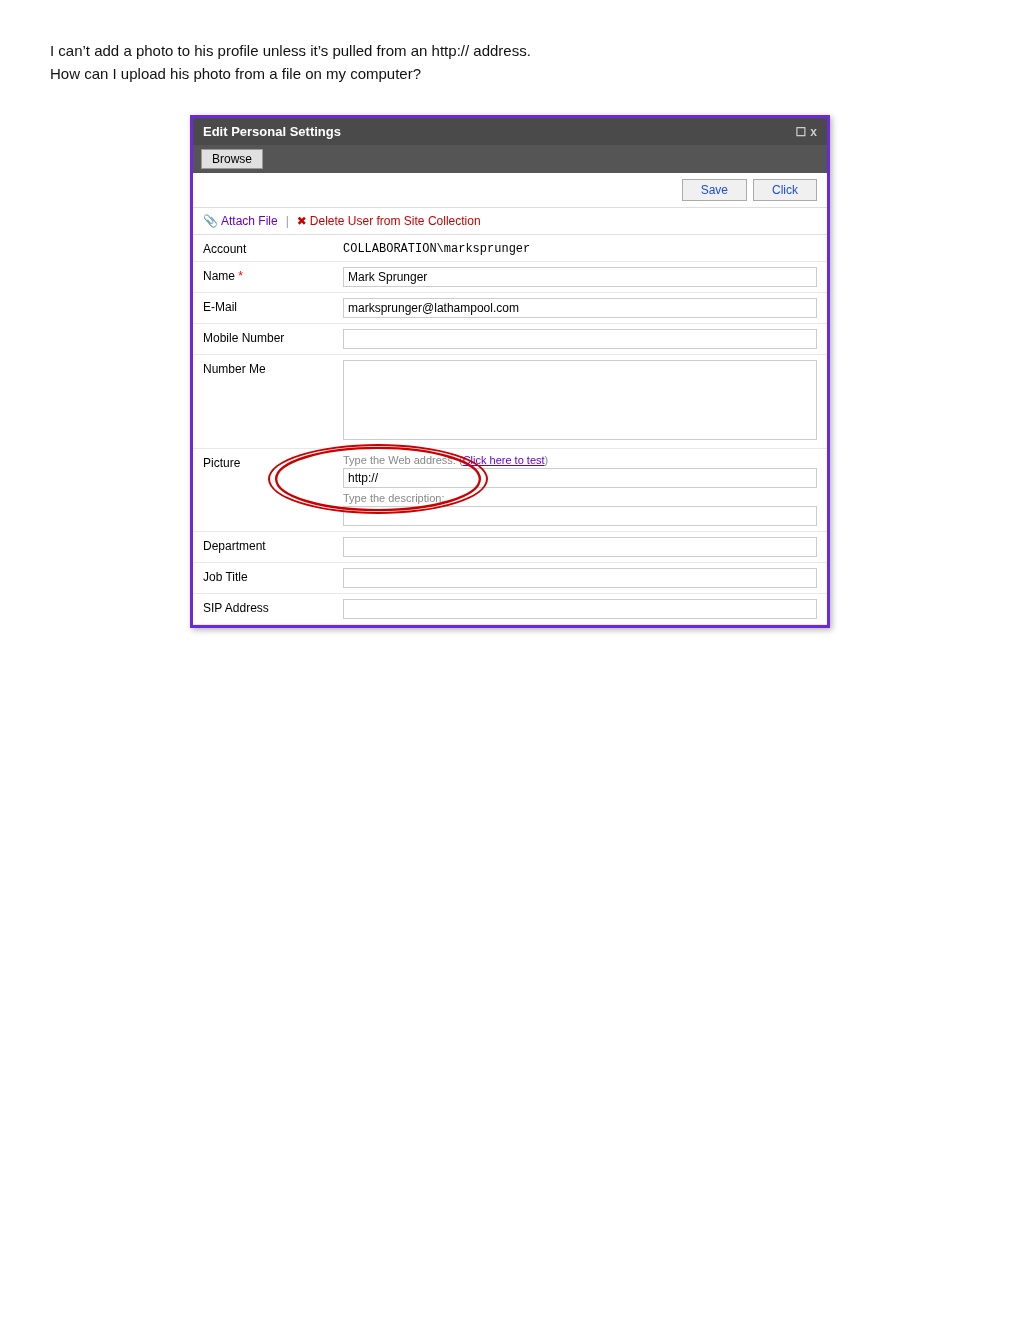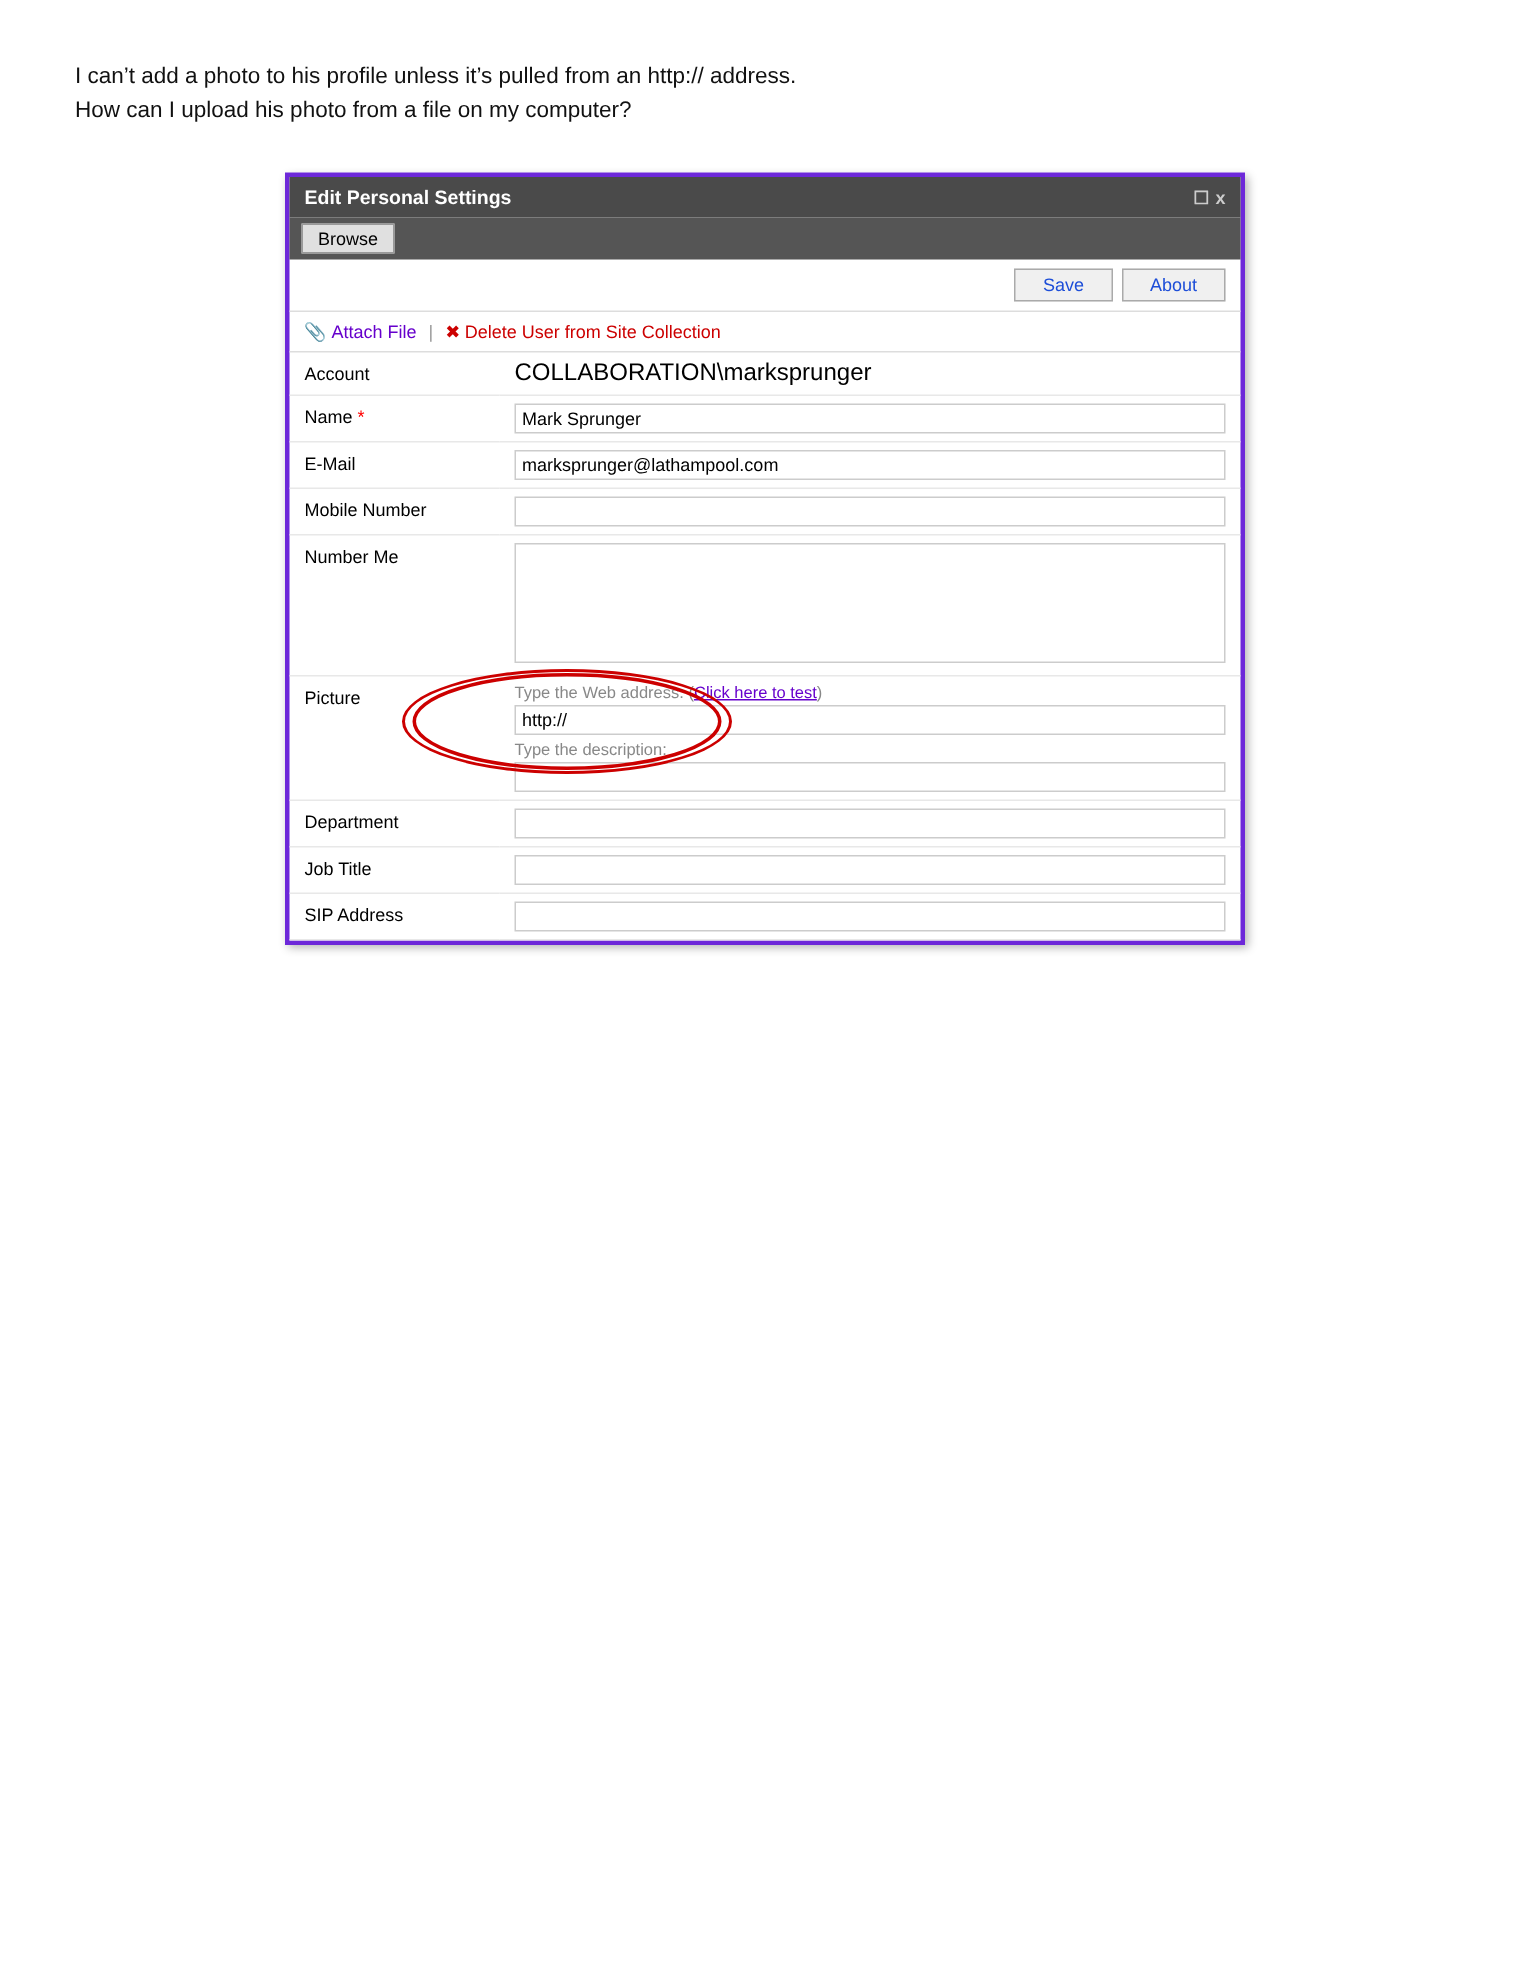--- a/index.html
+++ b/index.html
@@ -150,22 +150,23 @@
       font-size: 12px;
       resize: none;
       background: #fff;
     }
 
     .field-label-account {
       padding-top: 5px;
     }
 
     .account-value {
-      font-size: 16px;
+      font-size: 12px;
       padding-top: 5px;
+      font-family: Liberation Mono, monospace;
     }
 
     .picture-cell {
       position: relative;
     }
 
     .picture-url-label {
       color: #888;
       font-size: 11px;
       margin-bottom: 2px;
@@ -215,21 +216,21 @@
         <span>x</span>
       </div>
     </div>
 
     <div class="dialog-toolbar">
       <button class="toolbar-btn">Browse</button>
     </div>
 
     <div class="dialog-actions">
       <button class="action-btn">Save</button>
-      <button class="action-btn">About</button>
+      <button class="action-btn">Click</button>
     </div>
 
     <div class="toolbar-links">
       <span class="attach-link">
         <span>📎</span>
         <span>Attach File</span>
       </span>
       <span class="separator">|</span>
       <span class="delete-link">
         <span>✖</span>

